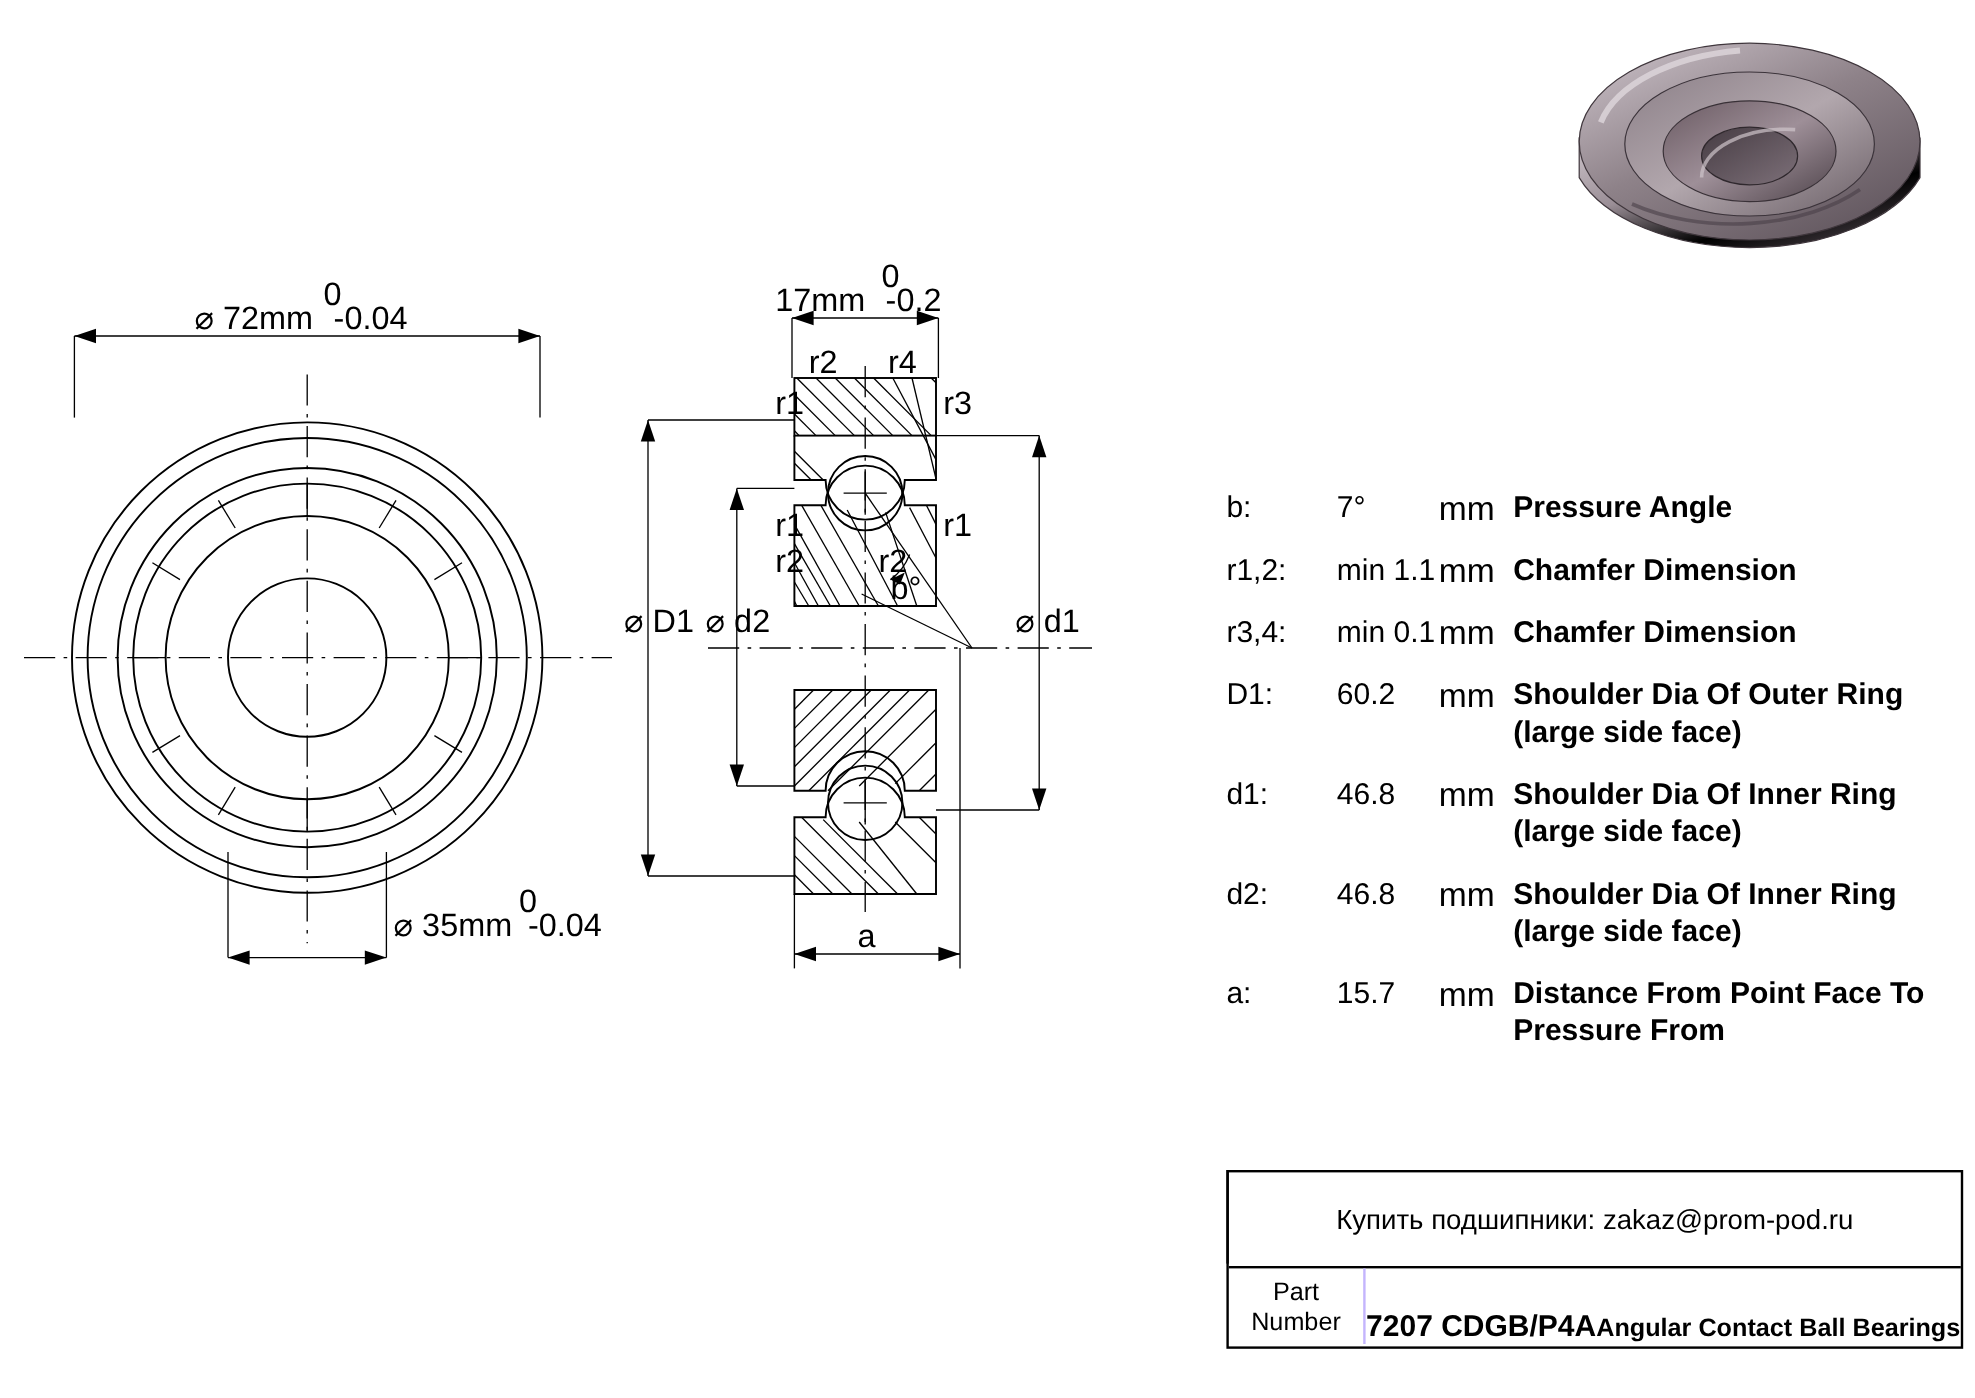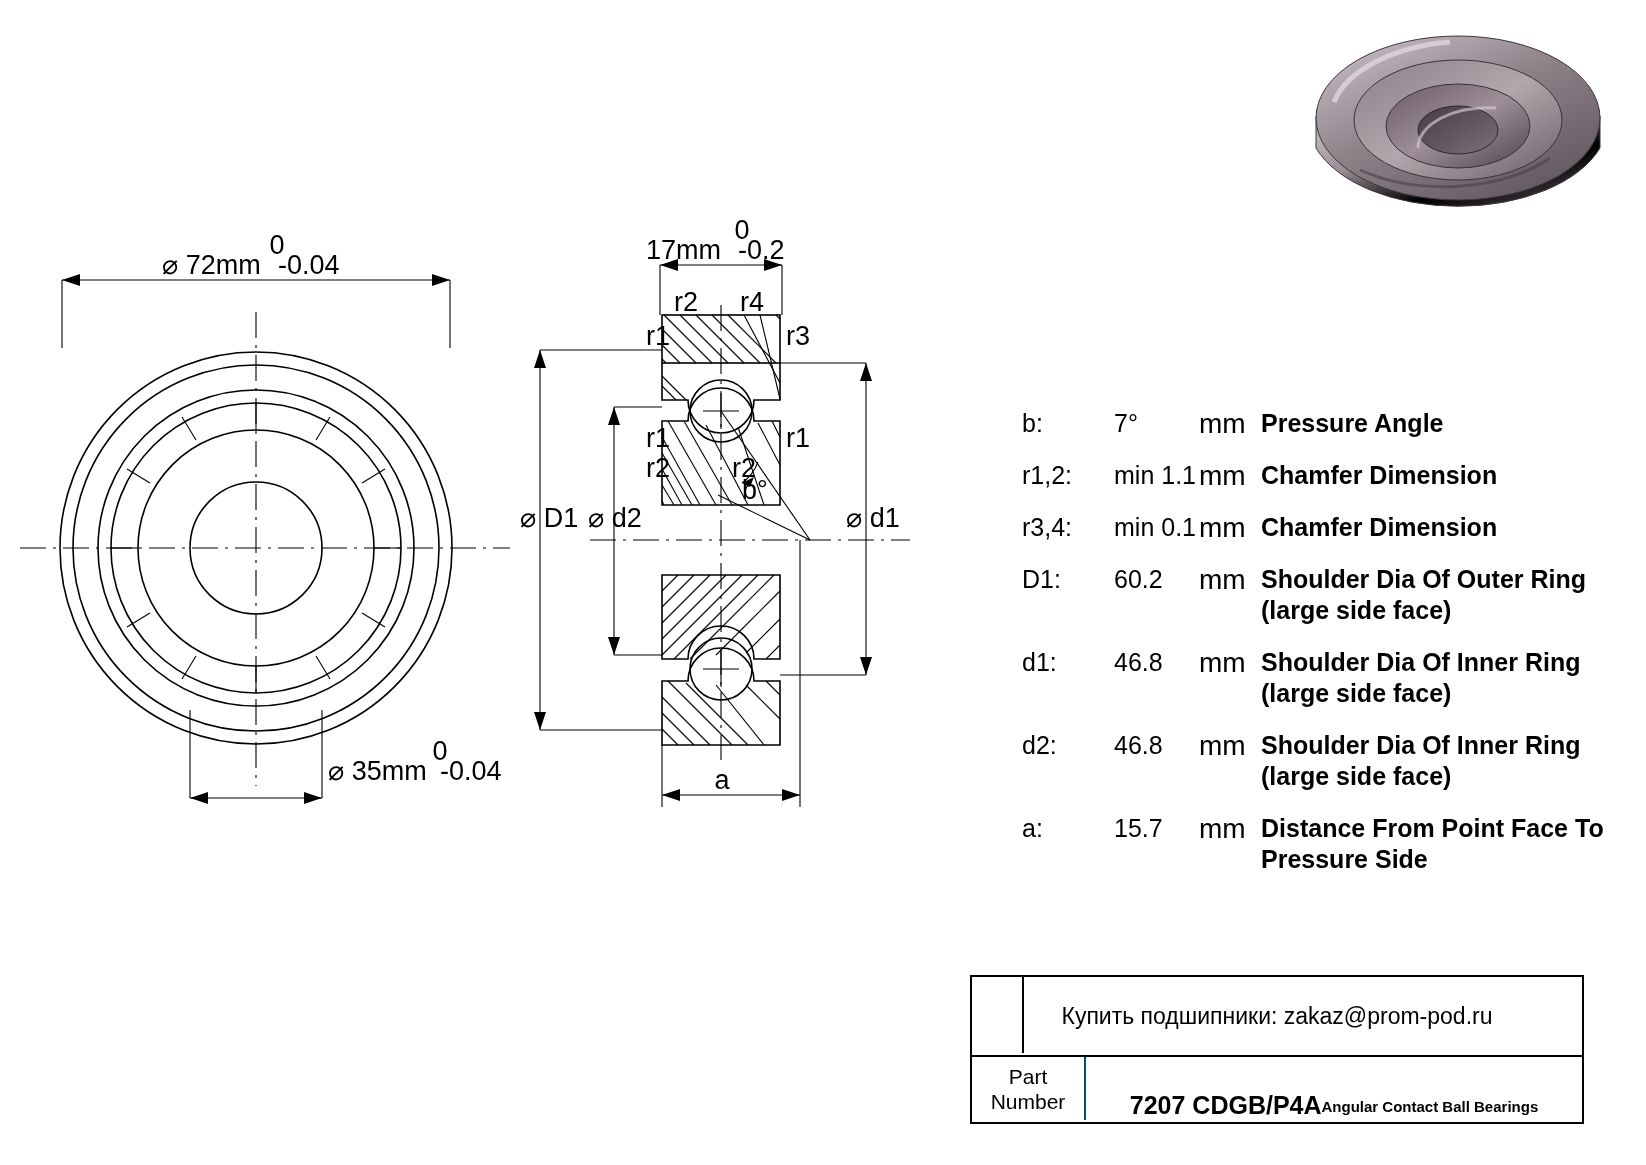--- a/index.html
+++ b/index.html
@@ -15,28 +15,28 @@
   
   .spec{position:absolute;left:1022px;top:408px;width:610px;}
   .spec-row{display:flex;align-items:flex-start;margin-bottom:21px;}
   .spec-sym{width:92px;font-size:25px;line-height:31px;white-space:nowrap;}
   .spec-val{width:85px;font-size:25px;line-height:31px;text-align:left;}
   .spec-unit{width:62px;font-size:28px;line-height:31px;}
   .spec-desc{flex:1;font-size:25px;line-height:31px;font-weight:bold;}
   .spec-desc .sub{display:block;font-weight:bold;}
 
   
-  .titleblock{position:absolute;left:970px;top:975px;width:610px;height:145px;border:2px solid #000;}
+  .titleblock{position:absolute;left:1022px;top:975px;width:610px;height:145px;border:2px solid #000;}
   .tb-top{height:78px;border-bottom:2px solid #000;display:flex;align-items:center;justify-content:center;}
   .tb-top span{font-size:23px;}
   .tb-bottom{height:63px;display:flex;}
-  .tb-left{width:112px;border-right:2px solid #0c4a6e;display:flex;flex-direction:column;align-items:center;justify-content:center;font-size:21px;line-height:25px;}
+  .tb-left{width:112px;border-right:2px solid #c4b5fd;display:flex;flex-direction:column;align-items:center;justify-content:center;font-size:21px;line-height:25px;}
   .tb-right{flex:1;display:flex;flex-direction:row;align-items:flex-end;justify-content:center;}
   .tb-pn{font-size:25px;font-weight:bold;line-height:29px;}
-  .tb-type{font-size:15px;font-weight:bold;line-height:26px;}
+  .tb-type{font-size:21px;font-weight:bold;line-height:26px;}
   .tb-vline{position:absolute;left:1022px;top:975px;width:2px;height:78px;background:#000;}
 </style>
 </head>
 <body>
 
 <div class="stage">
 
   <svg width="360" height="280" style="position:absolute;left:1290px;top:20px;">
     <defs>
       <linearGradient id="g-outer" x1="0" y1="0" x2="1" y2="1">
@@ -337,21 +337,21 @@
         <span>Shoulder Dia Of Inner Ring</span>
         <span class="sub">(large side face)</span>
       </div>
     </div>
     <div class="spec-row">
       <div class="spec-sym">a:</div>
       <div class="spec-val">15.7</div>
       <div class="spec-unit">mm</div>
       <div class="spec-desc">
         <span>Distance From Point Face To</span>
-        <span class="sub">Pressure Side</span>
+        <span class="sub">Pressure From</span>
       </div>
     </div>
   </div>
 
   <div class="titleblock">
     <div class="tb-top">
       <span>Купить подшипники: zakaz@prom-pod.ru</span>
     </div>
     <div class="tb-bottom">
       <div class="tb-left">

